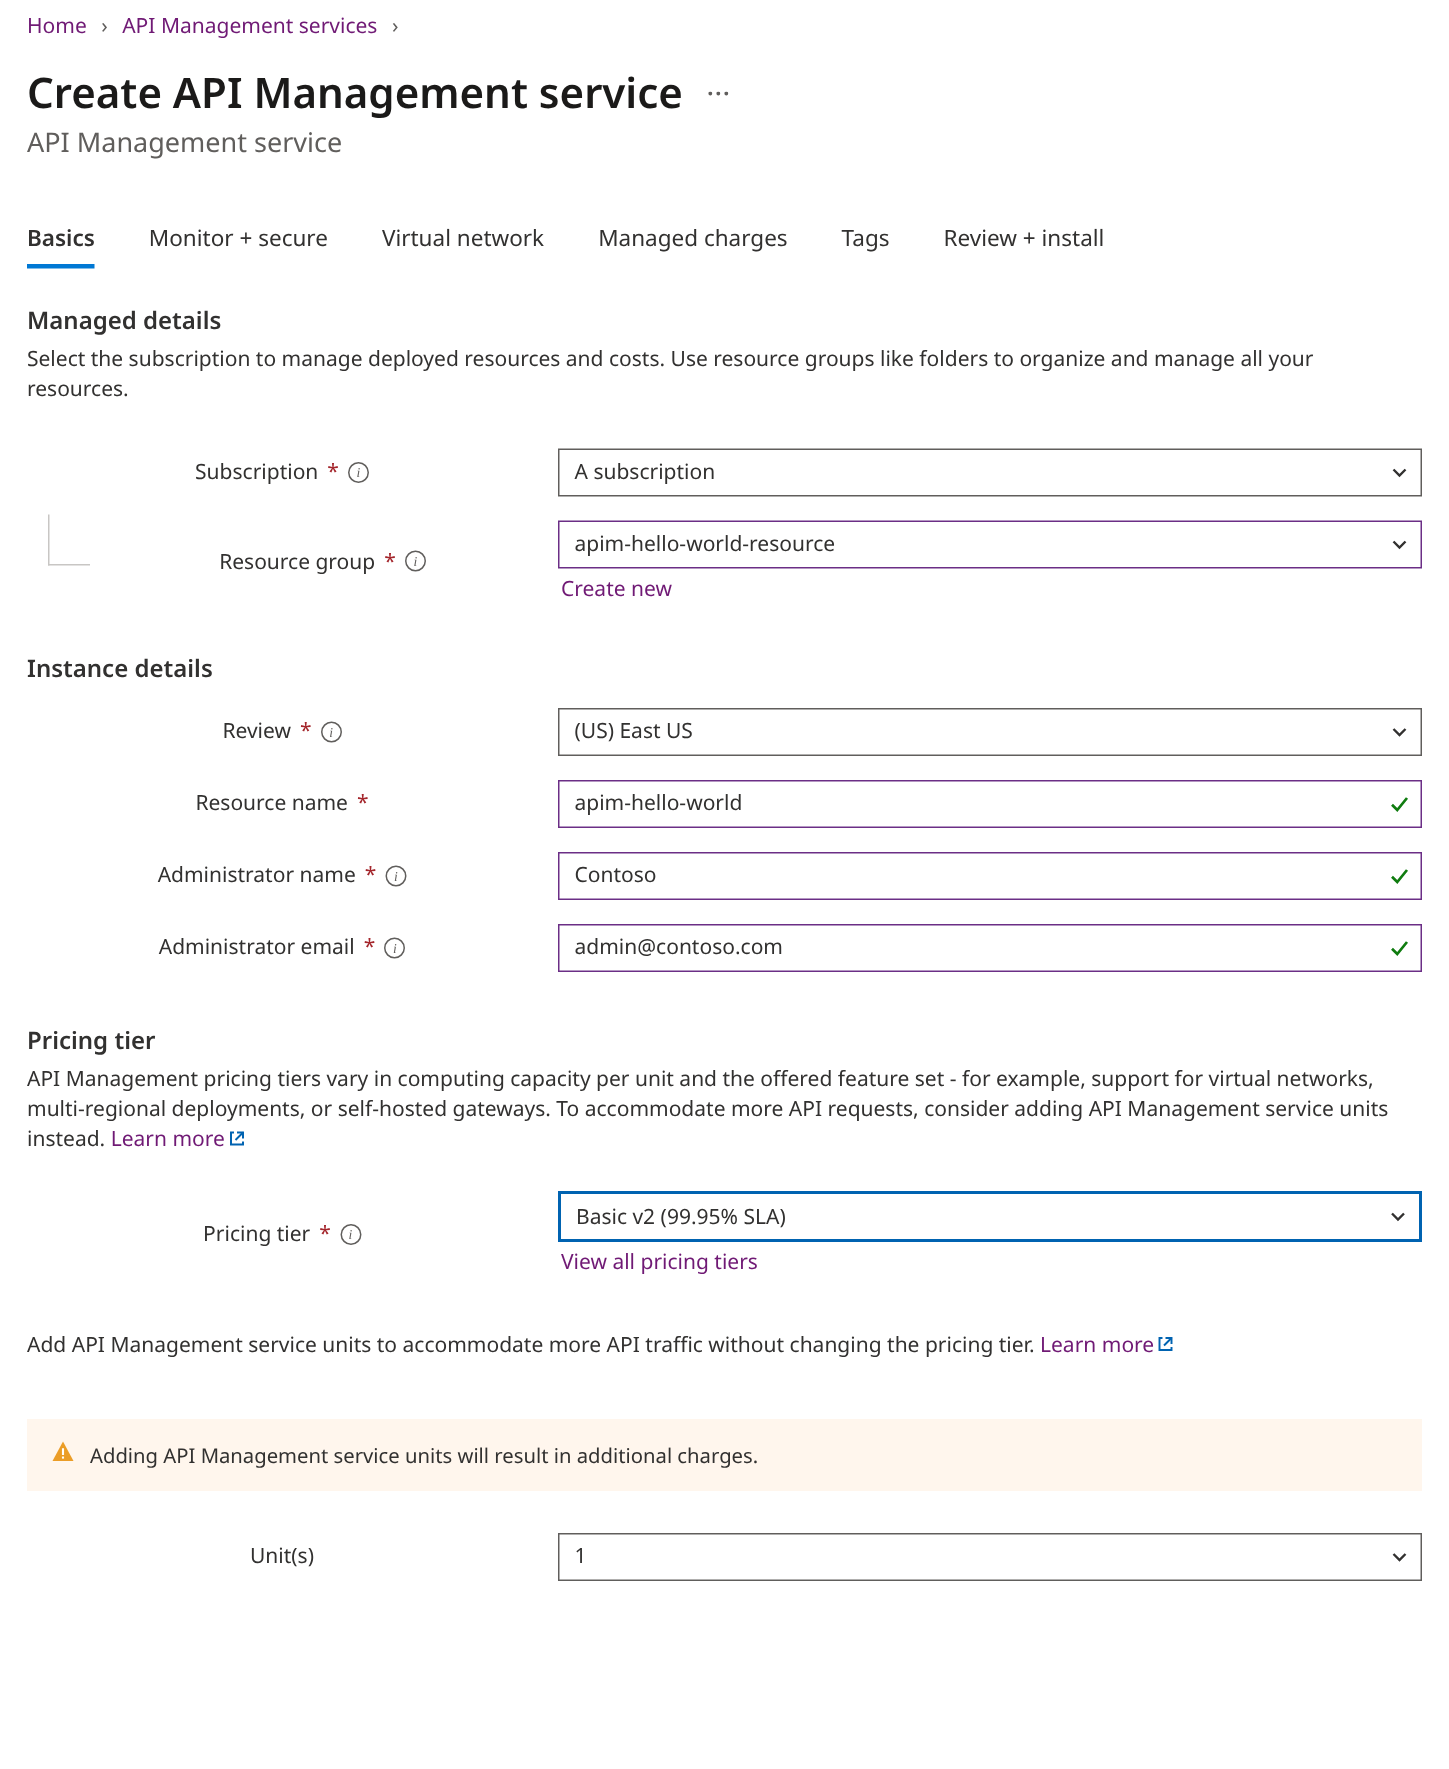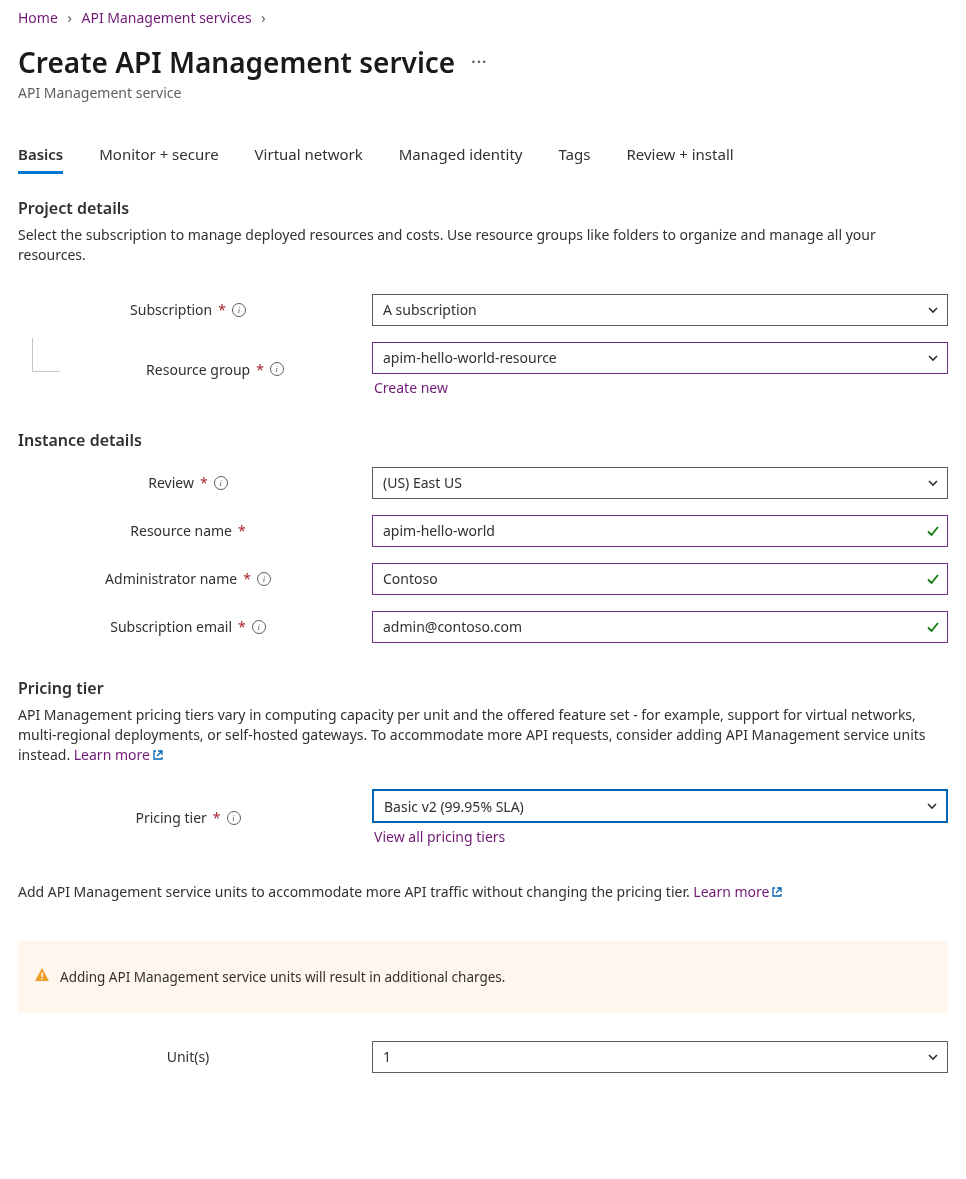--- a/index.html
+++ b/index.html
@@ -18,21 +18,21 @@
   h1 {
     font-size: 28px;
     font-weight: 600;
     margin: 8px 0 2px 0;
     color: #1b1a19;
     display: flex;
     align-items: center;
     gap: 16px;
   }
   .more-dots { color: #605e5c; font-size: 16px; letter-spacing: 1px; cursor: pointer; }
-  .subtitle { font-size: 14px; color: #605e5c; margin-bottom: 36px; }
+  .subtitle { font-size: 18px; color: #605e5c; margin-bottom: 36px; }
   .tabs {
     display: flex;
     gap: 36px;
     border-bottom: 1px solid transparent;
     margin-bottom: 22px;
   }
   .tab {
     padding: 6px 0 10px 0;
     font-size: 15px;
     color: #323130;
@@ -140,21 +140,21 @@
     display: inline-block;
     width: 12px; height: 12px;
     margin-left: 2px;
     vertical-align: -1px;
   }
   .info-banner {
     display: flex;
     align-items: center;
     gap: 10px;
     background: #fff6ed;
-    padding: 26px 16px;
+    padding: 14px 16px;
     margin-top: 38px;
     margin-bottom: 28px;
     font-size: 13.5px;
   }
   .warn-icon {
     flex: 0 0 auto;
   }
 </style>
 </head>
 <body>
@@ -169,26 +169,26 @@
 <h1>
   <span>Create API Management service</span>
   <span class="more-dots">···</span>
 </h1>
 <div class="subtitle">API Management service</div>
 
 <div class="tabs">
   <div class="tab active">Basics</div>
   <div class="tab">Monitor + secure</div>
   <div class="tab">Virtual network</div>
-  <div class="tab">Managed identity</div>
+  <div class="tab">Managed charges</div>
   <div class="tab">Tags</div>
   <div class="tab">Review + install</div>
 </div>
 
-<h2 class="section">Project details</h2>
+<h2 class="section">Managed details</h2>
 <div class="section-desc">Select the subscription to manage deployed resources and costs. Use resource groups like folders to organize and manage all your resources.</div>
 
 <div class="field-row" style="margin-top:28px;">
   <div class="label-col">
     <span>Subscription</span>
     <span class="req">*</span>
     <span class="info-icon">i</span>
   </div>
   <div class="input-col">
     <div class="input-wrap">
@@ -272,21 +272,21 @@
         <svg viewBox="0 0 14 14" fill="none" stroke-width="1.8">
             <polyline points="2,7.5 5.5,11 12,3"></polyline>
           </svg>
       </span>
     </div>
   </div>
 </div>
 
 <div class="field-row validated">
   <div class="label-col">
-    <span>Subscription email</span>
+    <span>Administrator email</span>
     <span class="req">*</span>
     <span class="info-icon">i</span>
   </div>
   <div class="input-col">
     <div class="input-wrap">
       <input value="admin@contoso.com" style="">
       <span class="check">
         <svg viewBox="0 0 14 14" fill="none" stroke-width="1.8">
             <polyline points="2,7.5 5.5,11 12,3"></polyline>
           </svg>

